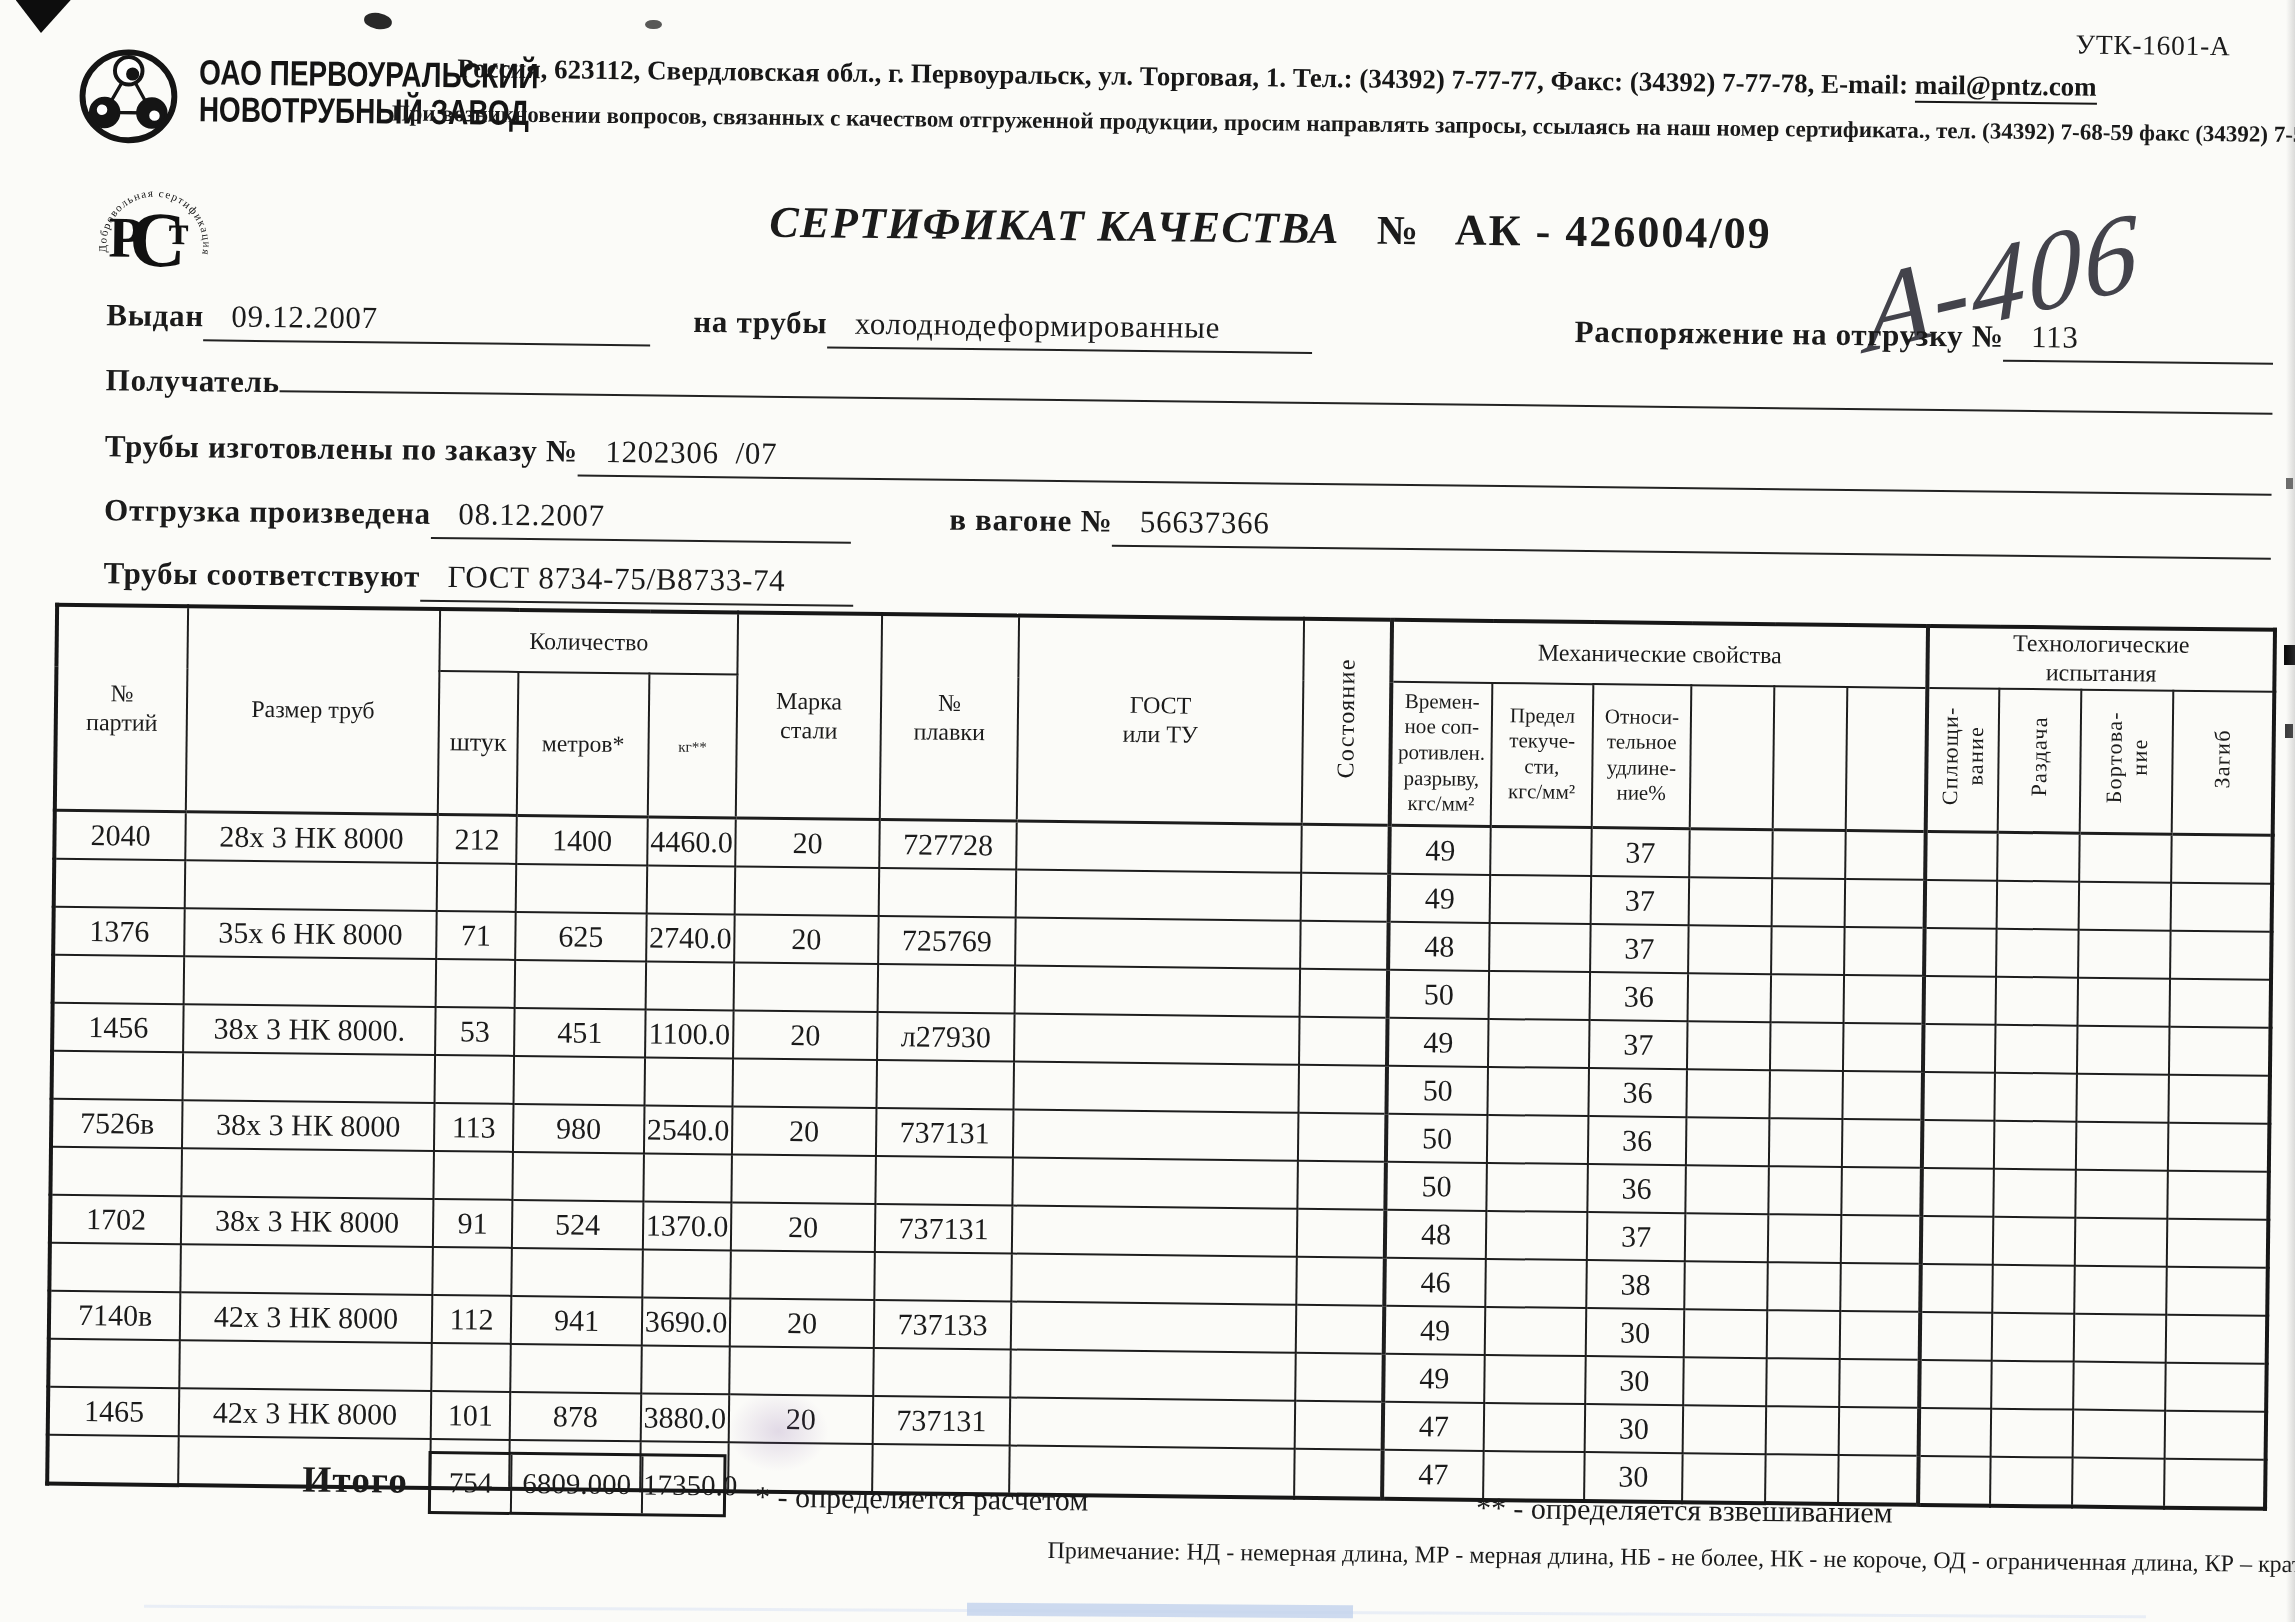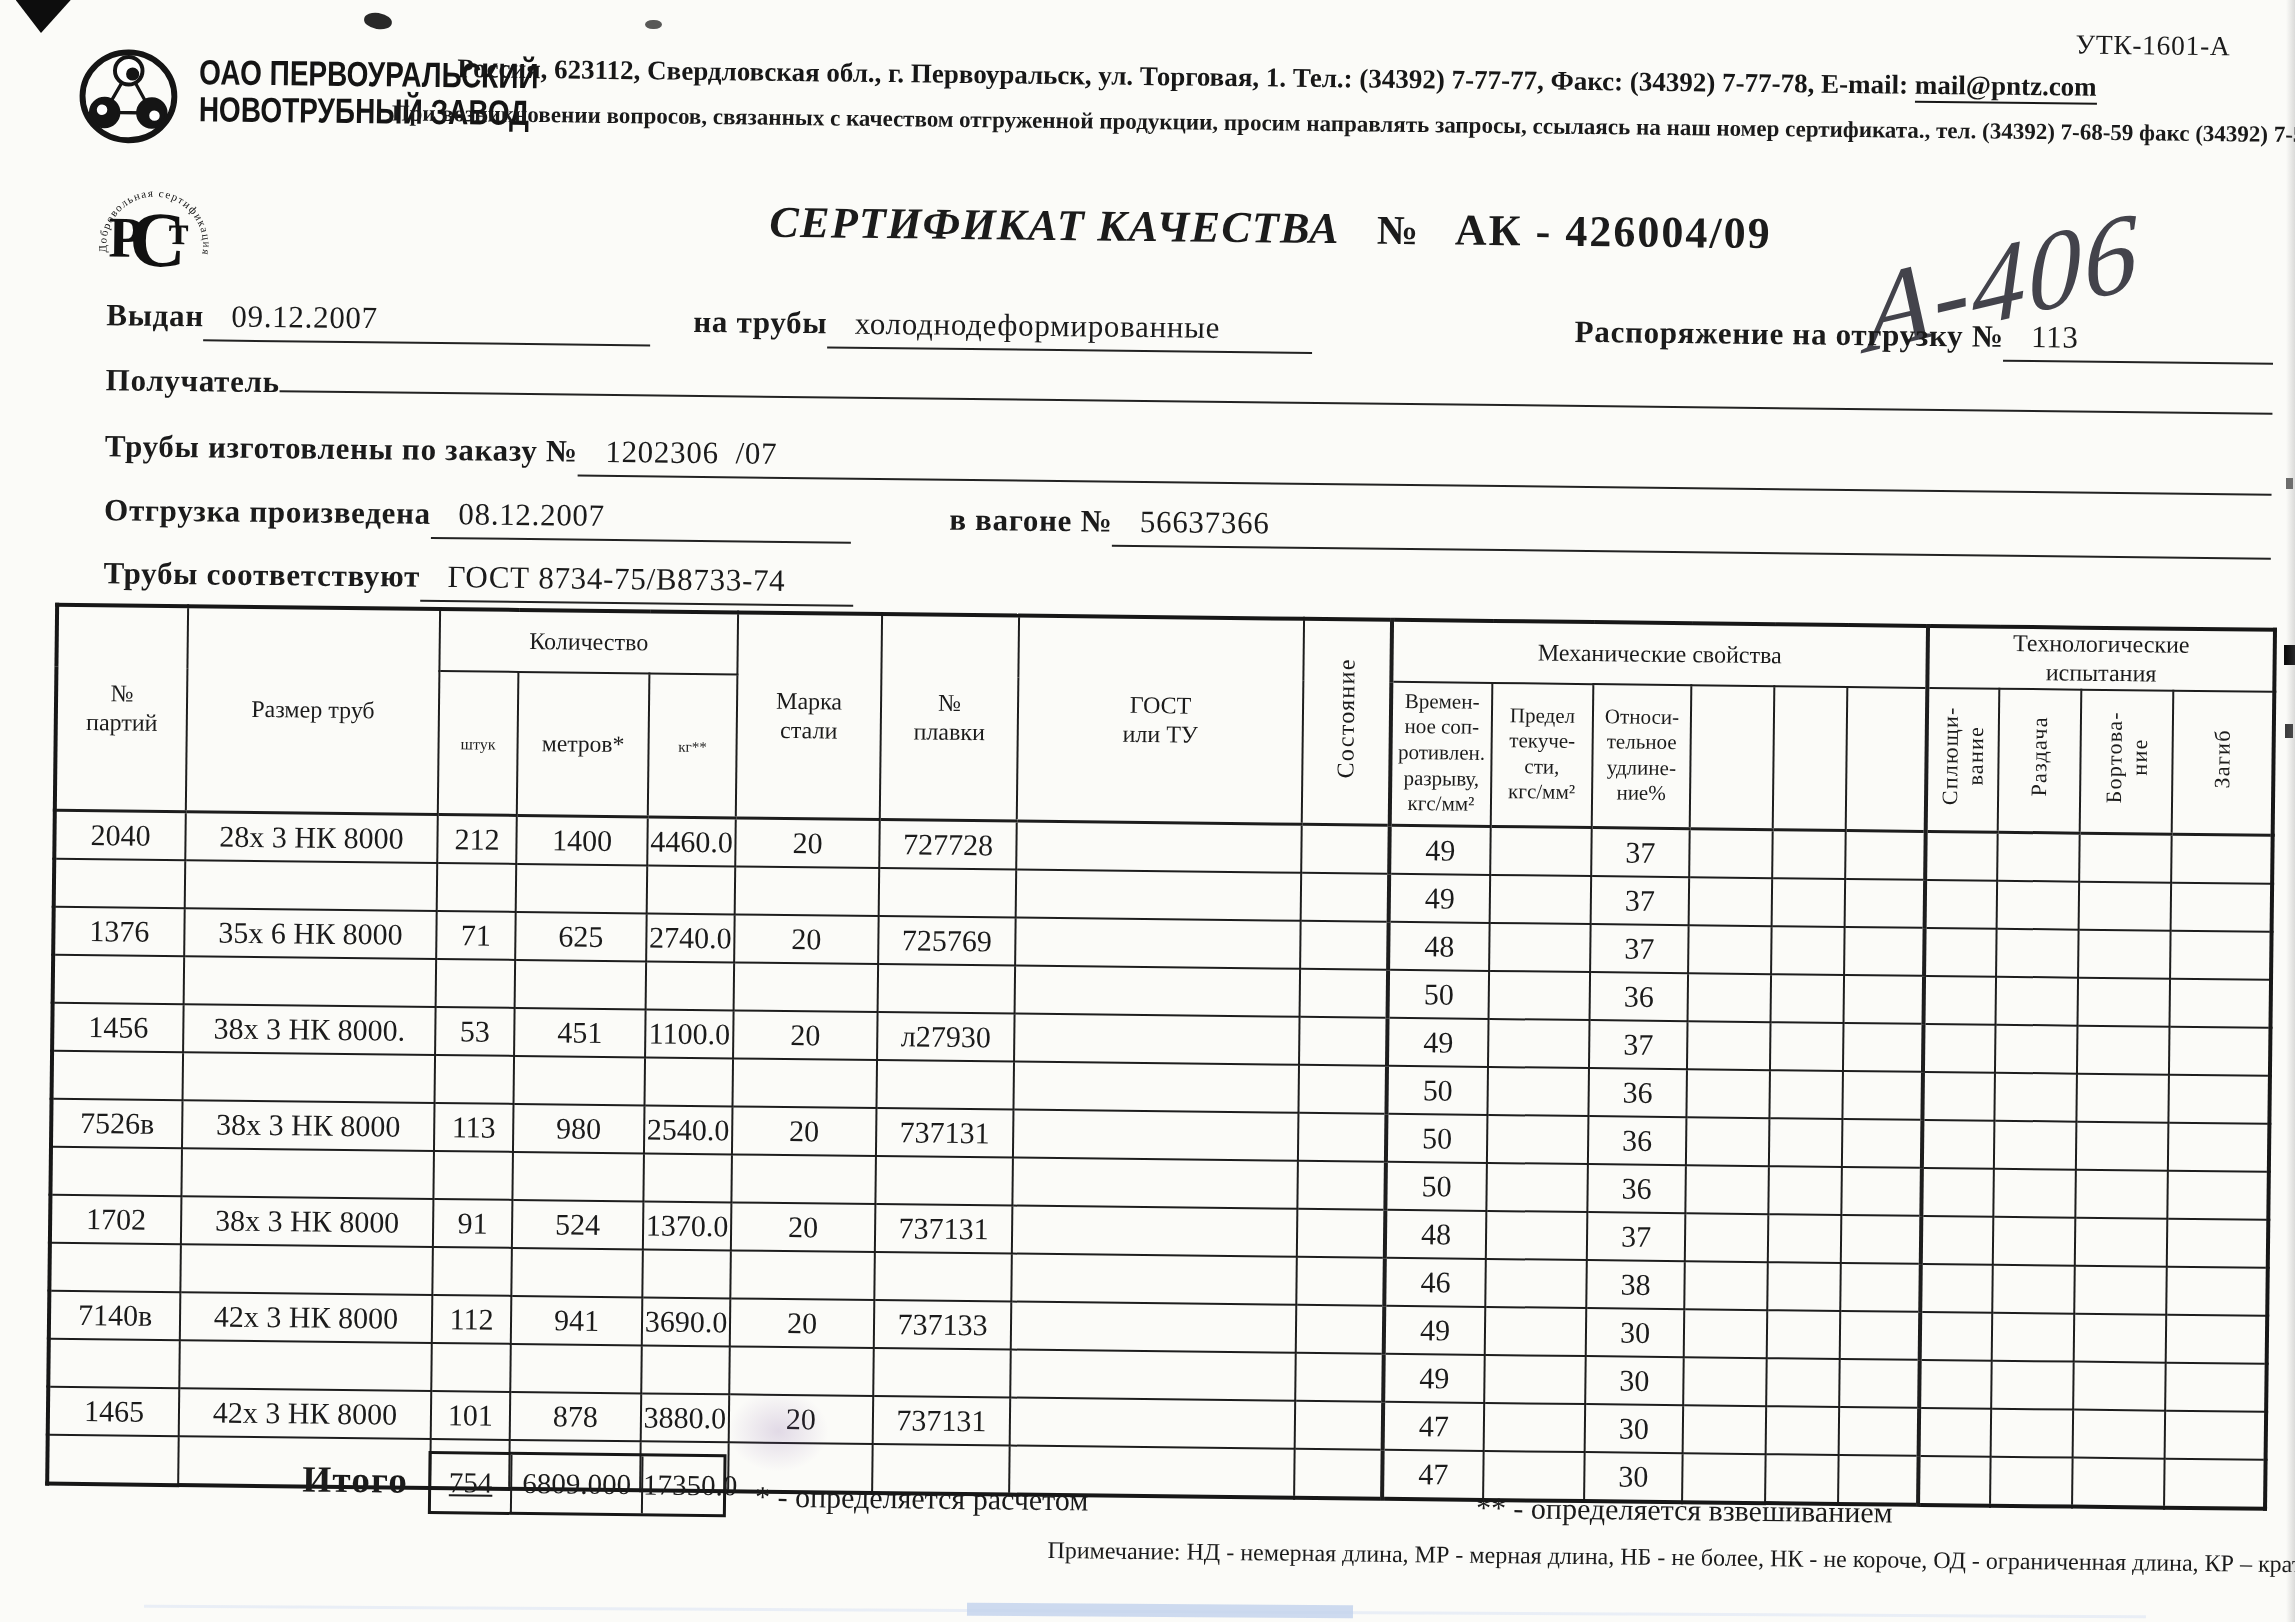--- a/index.html
+++ b/index.html
@@ -194,21 +194,21 @@
         <th rowspan="2"><span class="hl">№
 плавки</span></th>
         <th rowspan="2"><span class="hl">ГОСТ
 или ТУ</span></th>
         <th rowspan="2"><span class="vert" style="font-size:24px;">Состояние</span></th>
         <th colspan="6" class="thickL"><span class="hl">Механические свойства</span></th>
         <th colspan="4" class="thickL"><span class="hl">Технологические
 испытания</span></th>
       </tr>
       <tr class="tier2">
-        <th><span class="hl" style="font-size:16px;">штук</span></th>
+        <th><span class="hl" style="font-size:26px;">штук</span></th>
         <th><span class="hl" style="font-size:23.6px;">метров*</span></th>
         <th><span class="hl" style="font-size:15px;">кг**</span></th>
         <th class="thickL"><span class="hl" style="font-size:21px;">Времен-
 ное соп-
 ротивлен.
 разрыву,
 кгс/мм²</span></th>
         <th><span class="hl" style="font-size:21px;">Предел
 текуче-
 сти,
@@ -521,21 +521,21 @@
           <td class="thickL"></td>
           <td></td>
           <td></td>
           <td></td>
         </tr>
       </tbody>
   </table>
 
   <div class="totals-label">Итого</div>
   <div class="totals-box">
-    <div class="tc" style="flex:0 0 79px;text-decoration:underline;">754</div>
+    <div class="tc" style="flex:0 0 79px;">754</div>
     <div class="tc" style="flex:0 0 131px;">6809.000</div>
     <div class="tc" style="flex:0 0 88px;">17350.0</div>
   </div>
 
   <div class="fn1">* - определяется расчетом</div>
   <div class="fn2">** - определяется взвешиванием</div>
   <div class="note">Примечание: НД - немерная длина, МР - мерная длина, НБ - не более, НК - не короче, ОД - ограниченная длина, КР – кратные</div>
 </div>
 
 <div class="corner-wedge"></div>

